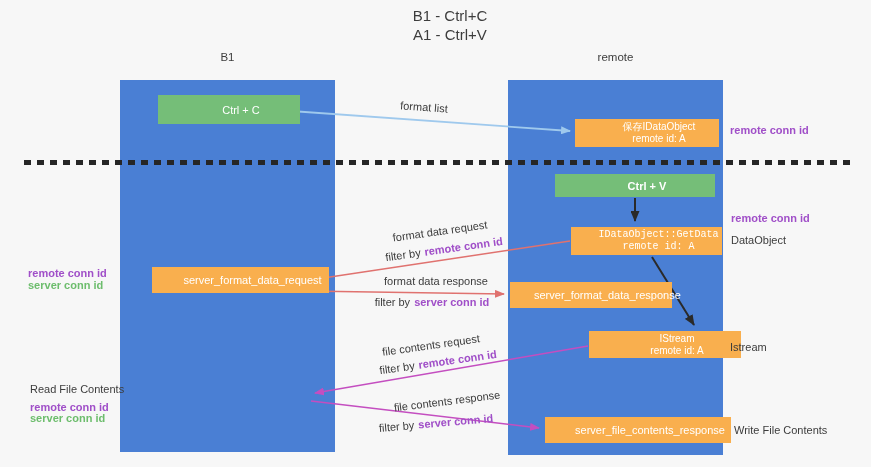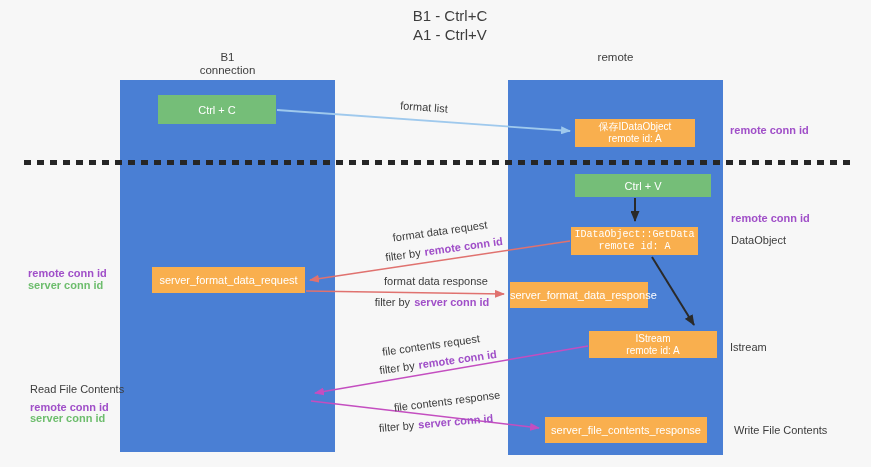--- a/index.html
+++ b/index.html
@@ -17,29 +17,29 @@
   .col { position:absolute; top:80px; width:215px; background:#4a7fd4; }
   .col-left  { left:120px; height:372px; }
   .col-right { left:508px; height:375px; }
 
   .dashed { position:absolute; left:24px; top:160px; width:828px; height:5px;
             background:repeating-linear-gradient(90deg,#262626 0 7px,transparent 7px 13px); }
 
   .arrows { position:absolute; left:0; top:0; pointer-events:none; }
 
   .node { position:absolute; color:#fff; text-align:center; display:flex;
-          flex-direction:column; justify-content:center; line-height:12px; }
+          flex-direction:column; justify-content:center; line-height:12px;padding-left:24px; }
   .orange { background:#f9af4e; }
   .green  { background:#75be78; }
   .fs10 { font-size:10px; }
   .fs11 { font-size:11px; }
 
   .n-ctrl-c   { left:158px; top:95px;  width:118px; height:29px; }
   .n-save     { left:575px; top:119px; width:120px; height:28px; }
-  .n-ctrl-v   { left:575px; top:174px; width:136px; height:23px; }
+  .n-ctrl-v   { left:555px; top:174px; width:136px; height:23px;font-weight:bold; }
   .n-getdata  { left:571px; top:227px; width:127px; height:28px;font-family:Liberation Mono, monospace; }
   .n-freq     { left:152px; top:267px; width:153px; height:26px; }
   .n-fresp    { left:510px; top:282px; width:138px; height:26px; }
   .n-istream  { left:589px; top:331px; width:128px; height:27px; }
   .n-creq     { left:150px; top:383px; width:160px; height:27px; }
   .n-cresp    { left:545px; top:417px; width:162px; height:26px; }
 
   .albl { position:absolute; white-space:nowrap; font-size:11px; color:#3c3c3c;
           transform:translate(-50%,-50%) rotate(var(--r,0deg)); }
   .slbl { position:absolute; white-space:nowrap; font-size:11px; color:#3c3c3c; }
@@ -53,21 +53,20 @@
 
 <div class="canvas">
 
   <div class="title">
     <div>B1 - Ctrl+C</div>
     <div>A1 - Ctrl+V</div>
   </div>
 
   <div class="hdr hdr-left">
     <div>B1</div>
-    <div>connection</div>
   </div>
   <div class="hdr hdr-right">
     <div>remote</div>
   </div>
 
   <div class="col col-left"></div>
   <div class="col col-right"></div>
 
   <div class="dashed"></div>
 

